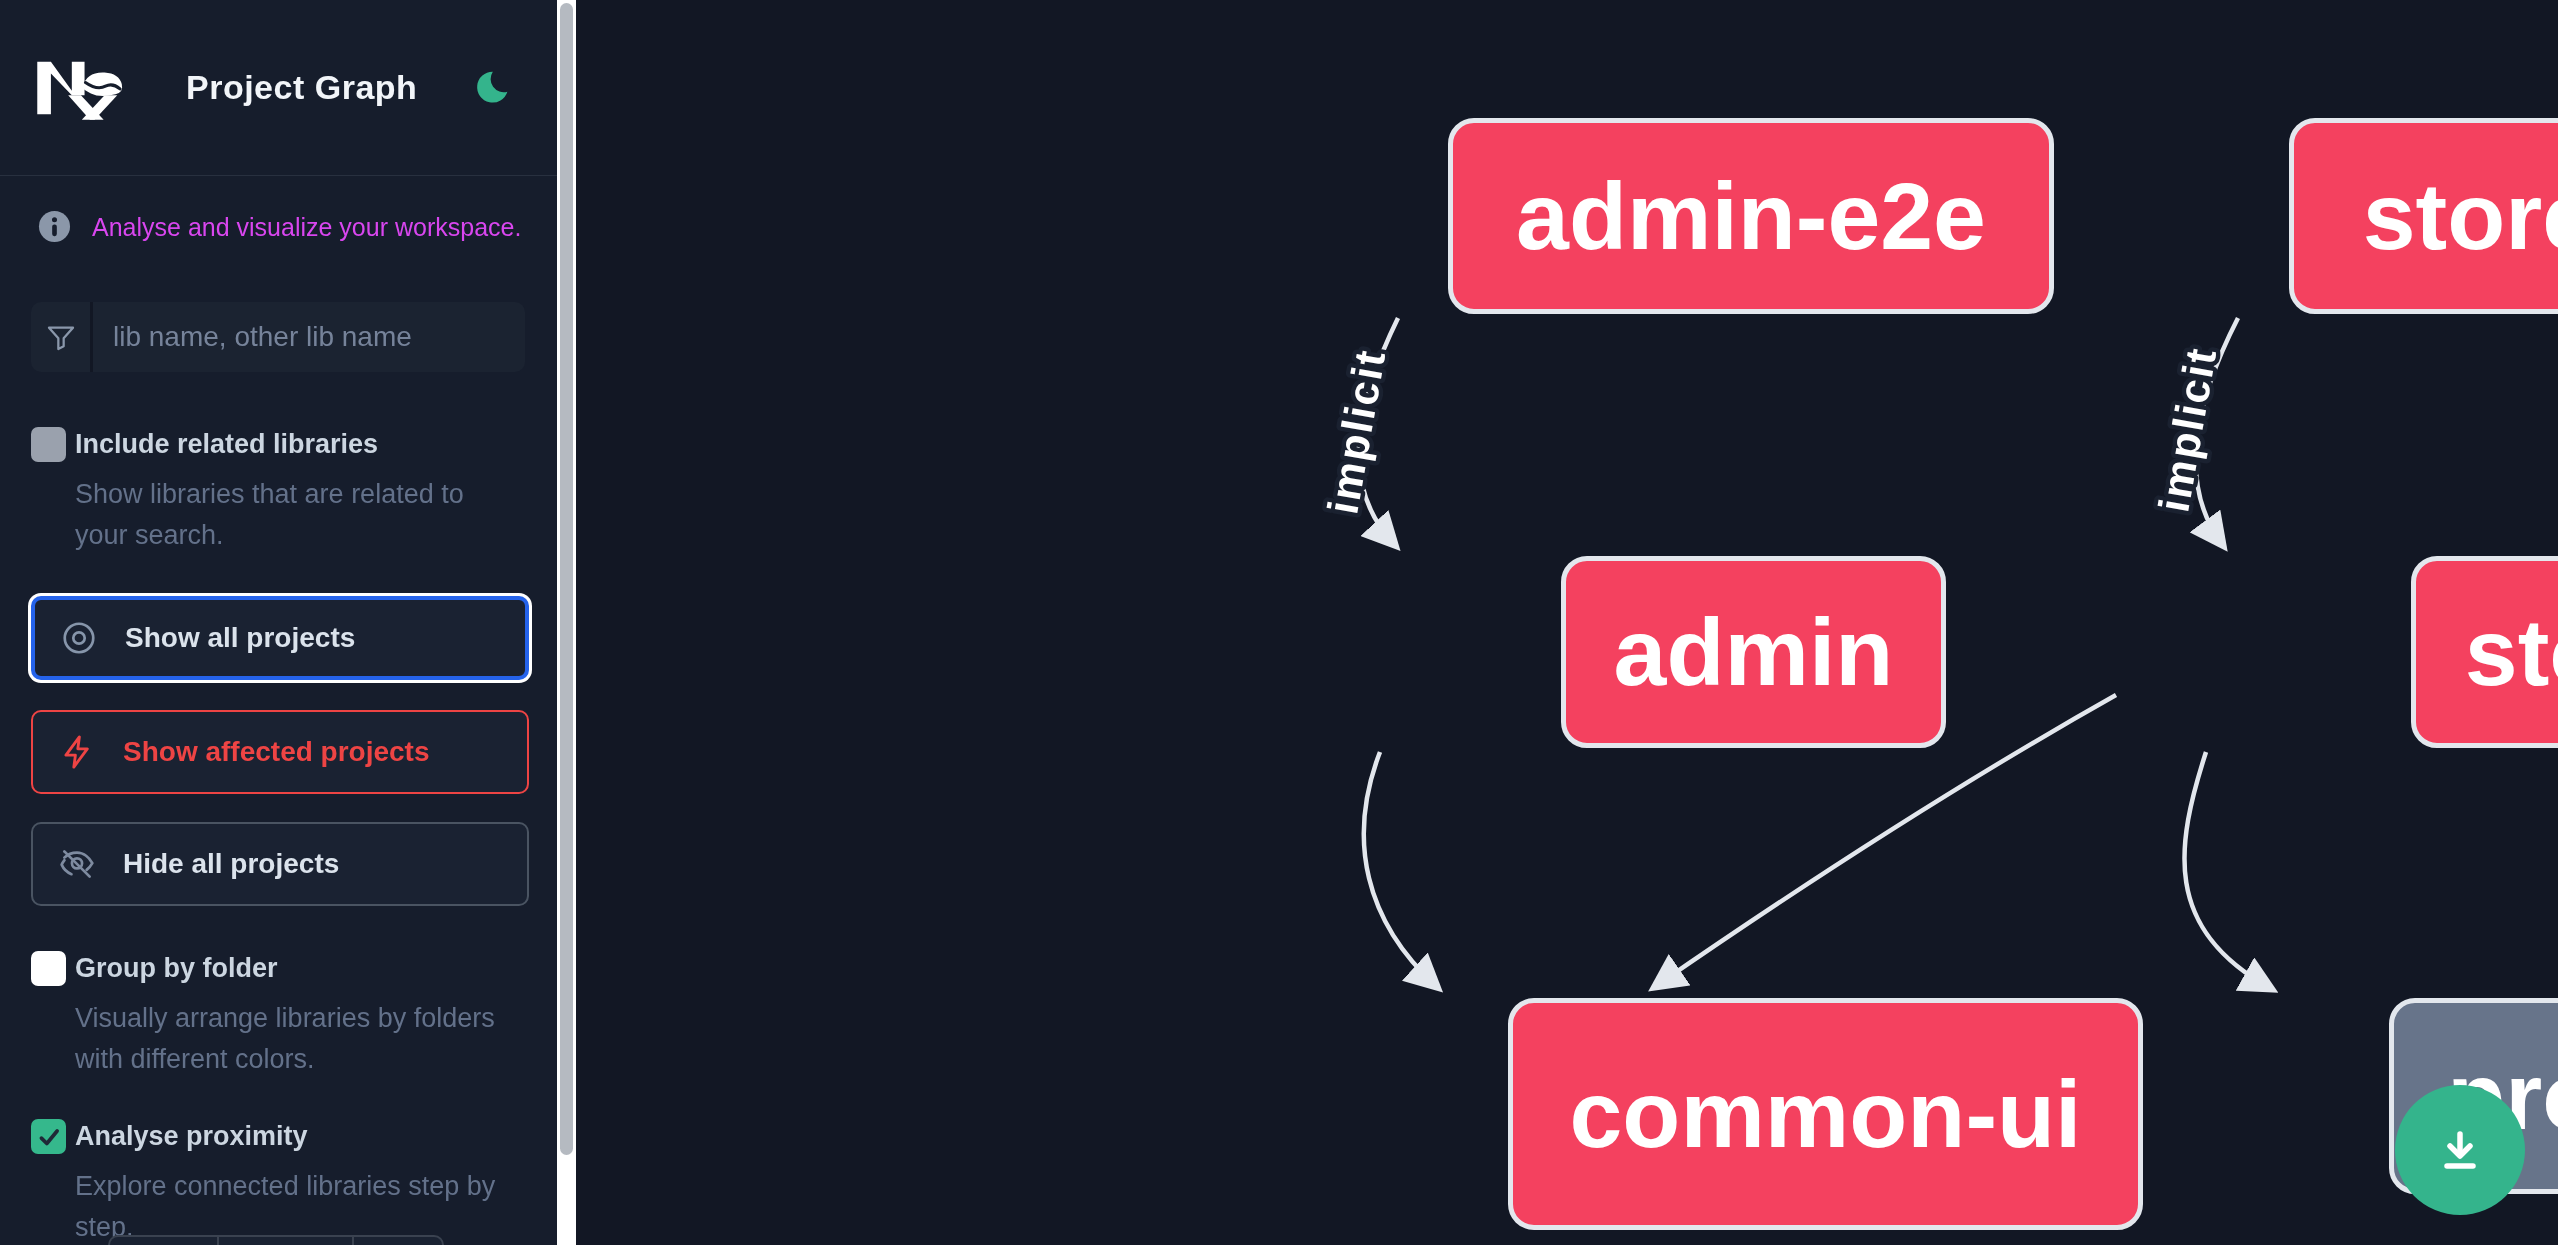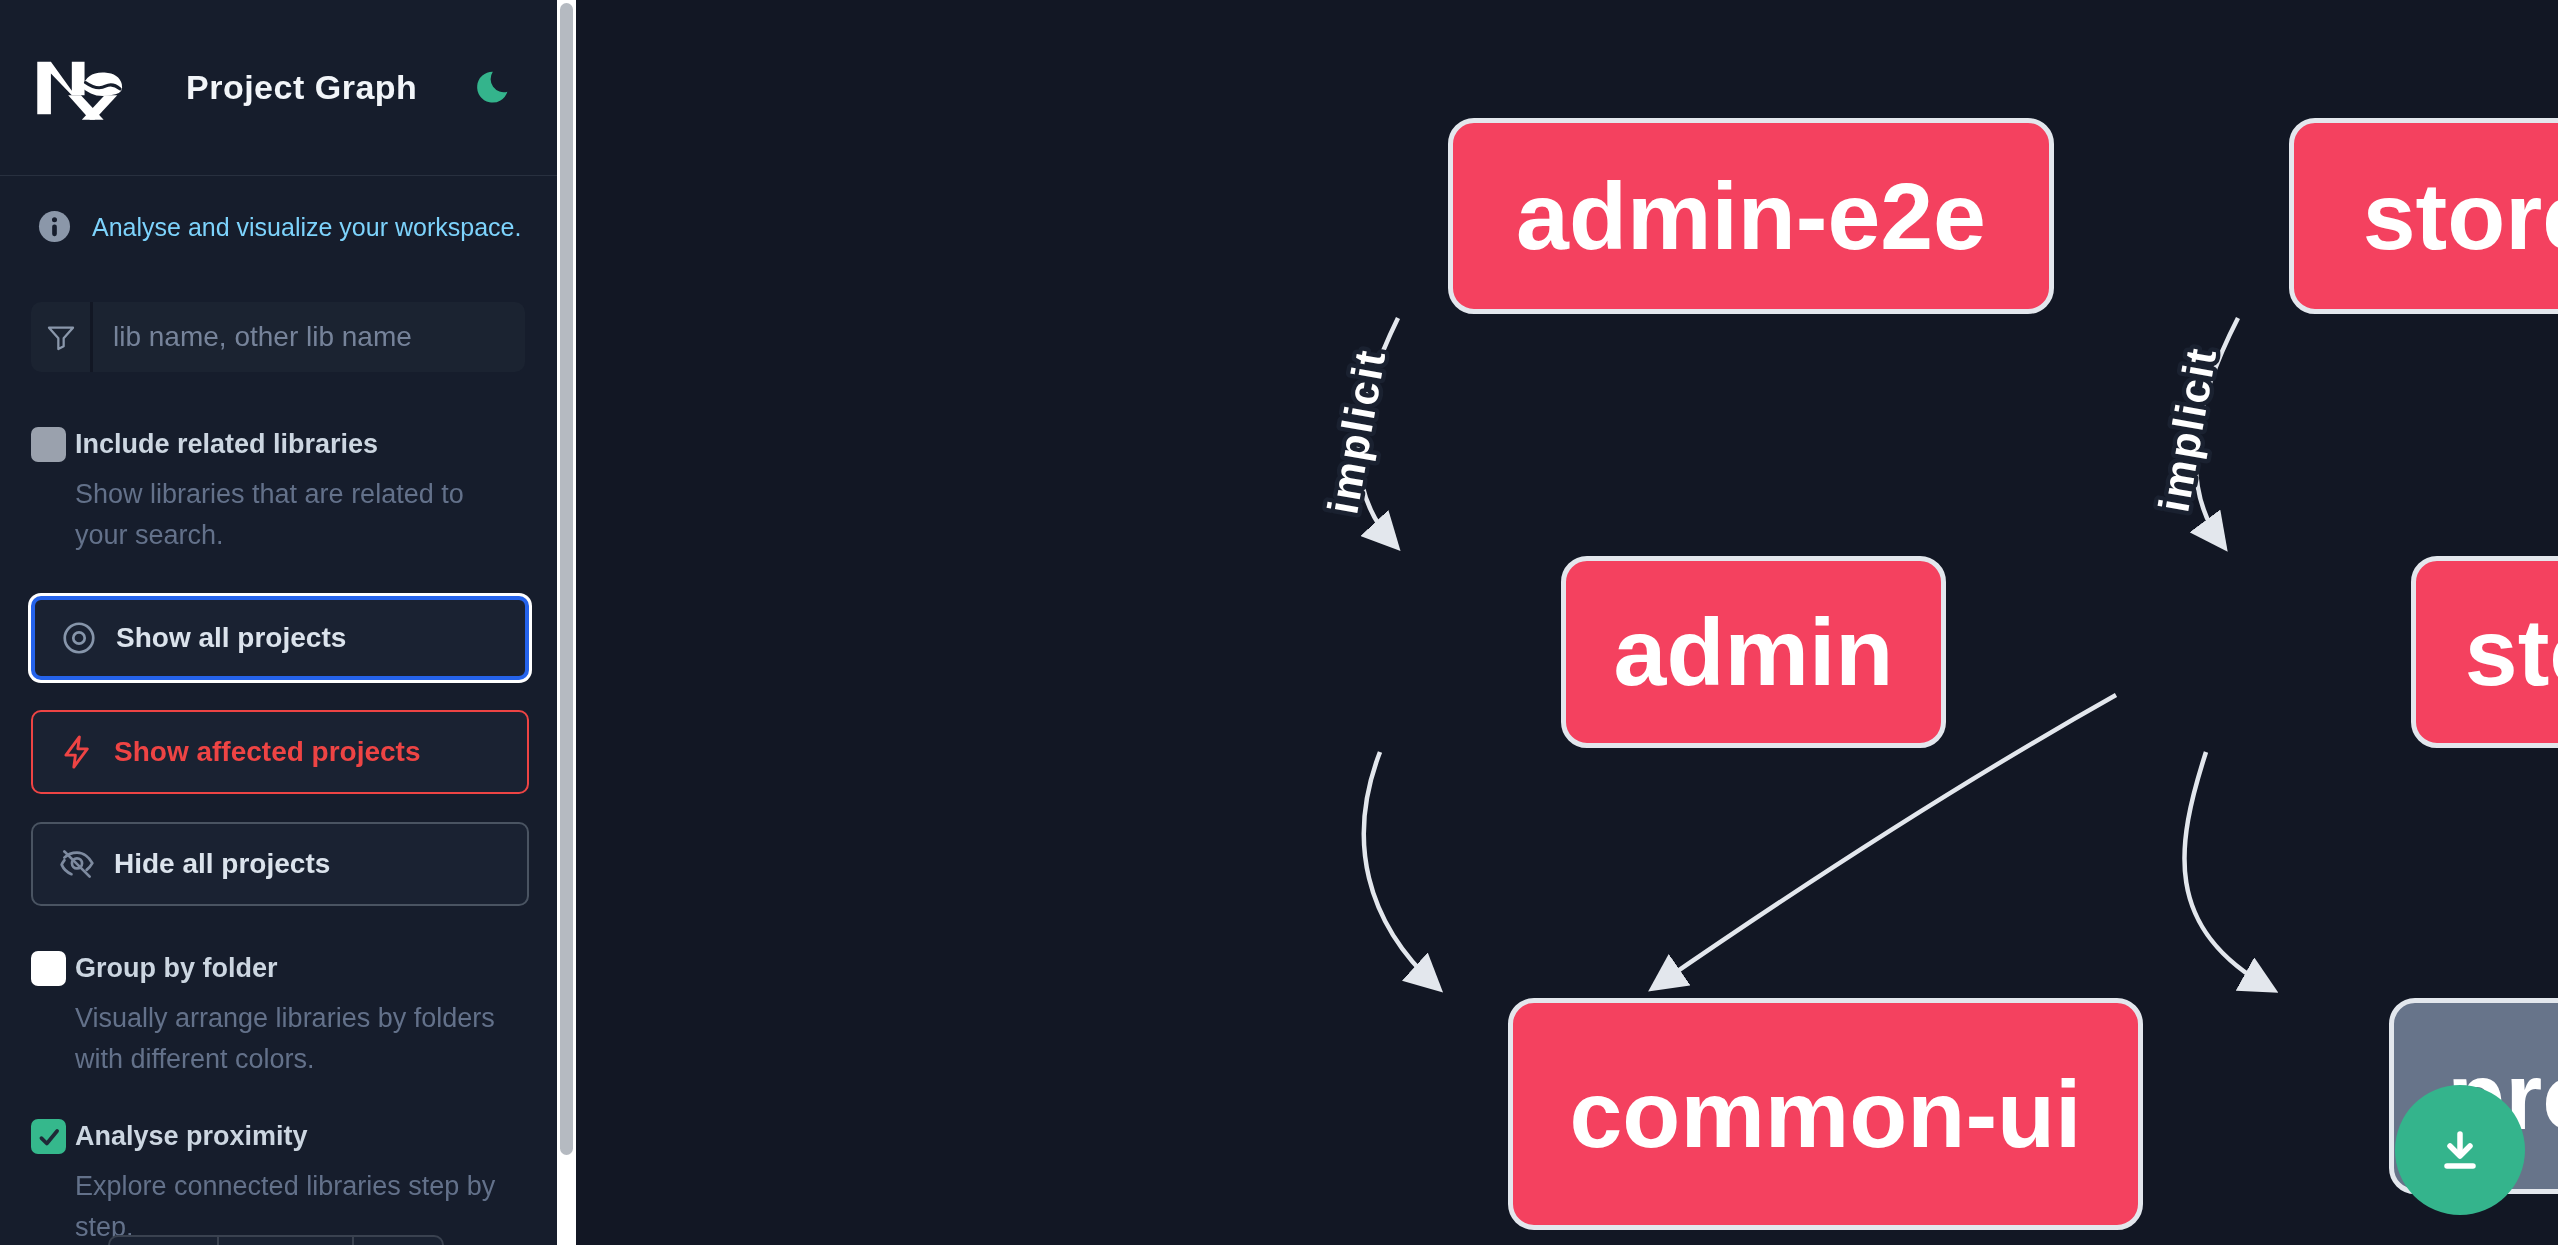--- a/index.html
+++ b/index.html
@@ -26,21 +26,21 @@
     margin-left:56px; flex:1;
     font-size:34px; font-weight:700; color:#f2f5f9; letter-spacing:.5px;
   }
   .moon { width:40px; height:40px; flex:none; cursor:pointer; }
 
   .info-row {
     display:flex; align-items:flex-start; gap:21px;
     margin:32px 28px 0 38px;
   }
   .info-icon { width:33px; height:33px; flex:none; margin-top:2px; }
-  .info-text { font-size:25px; color:#7dd3fc; font-weight:500; line-height:38px; }
+  .info-text { font-size:25px; color:#d946ef; font-weight:500; line-height:38px; }
 
   .search {
     margin:56px 0 0 31px; width:494px; height:70px;
     background:#1b2331; border-radius:10px;
     display:flex; align-items:stretch; overflow:hidden;
   }
   .search .funnel-seg {
     width:62px; display:flex; align-items:center; justify-content:center;
     border-right:3px solid #121724; flex:none;
   }
@@ -61,21 +61,21 @@
   .checkbox.white { background:#ffffff; }
   .checkbox.green { background:#35b88c; }
   .checkbox svg { width:26px; height:26px; }
   .opt-label { font-size:27px; font-weight:700; color:#ccd6e1; line-height:41px; }
   .opt-desc  { font-size:27px; font-weight:400; color:#63718a; line-height:41px;
                max-width:440px; margin-top:9px; }
 
   .btn {
     width:498px; height:84px; margin-left:31px;
     background:#1a2232; border:2px solid #4a5462; border-radius:10px;
-    display:flex; align-items:center; gap:18px; padding-left:25px;
+    display:flex; align-items:center; gap:27px; padding-left:25px;
     font-size:28px; font-weight:700; color:#dbe3ec; cursor:pointer;
     font-family:"Liberation Sans", sans-serif;
   }
   .btn svg { width:38px; height:38px; flex:none; }
   .btn.active {
     border:4px solid #2563eb;
     box-shadow:0 0 0 3px #ffffff;
     margin-top:40px;
   }
   .btn.affected { border-color:#ee4444; color:#ee4444; margin-top:30px; }

